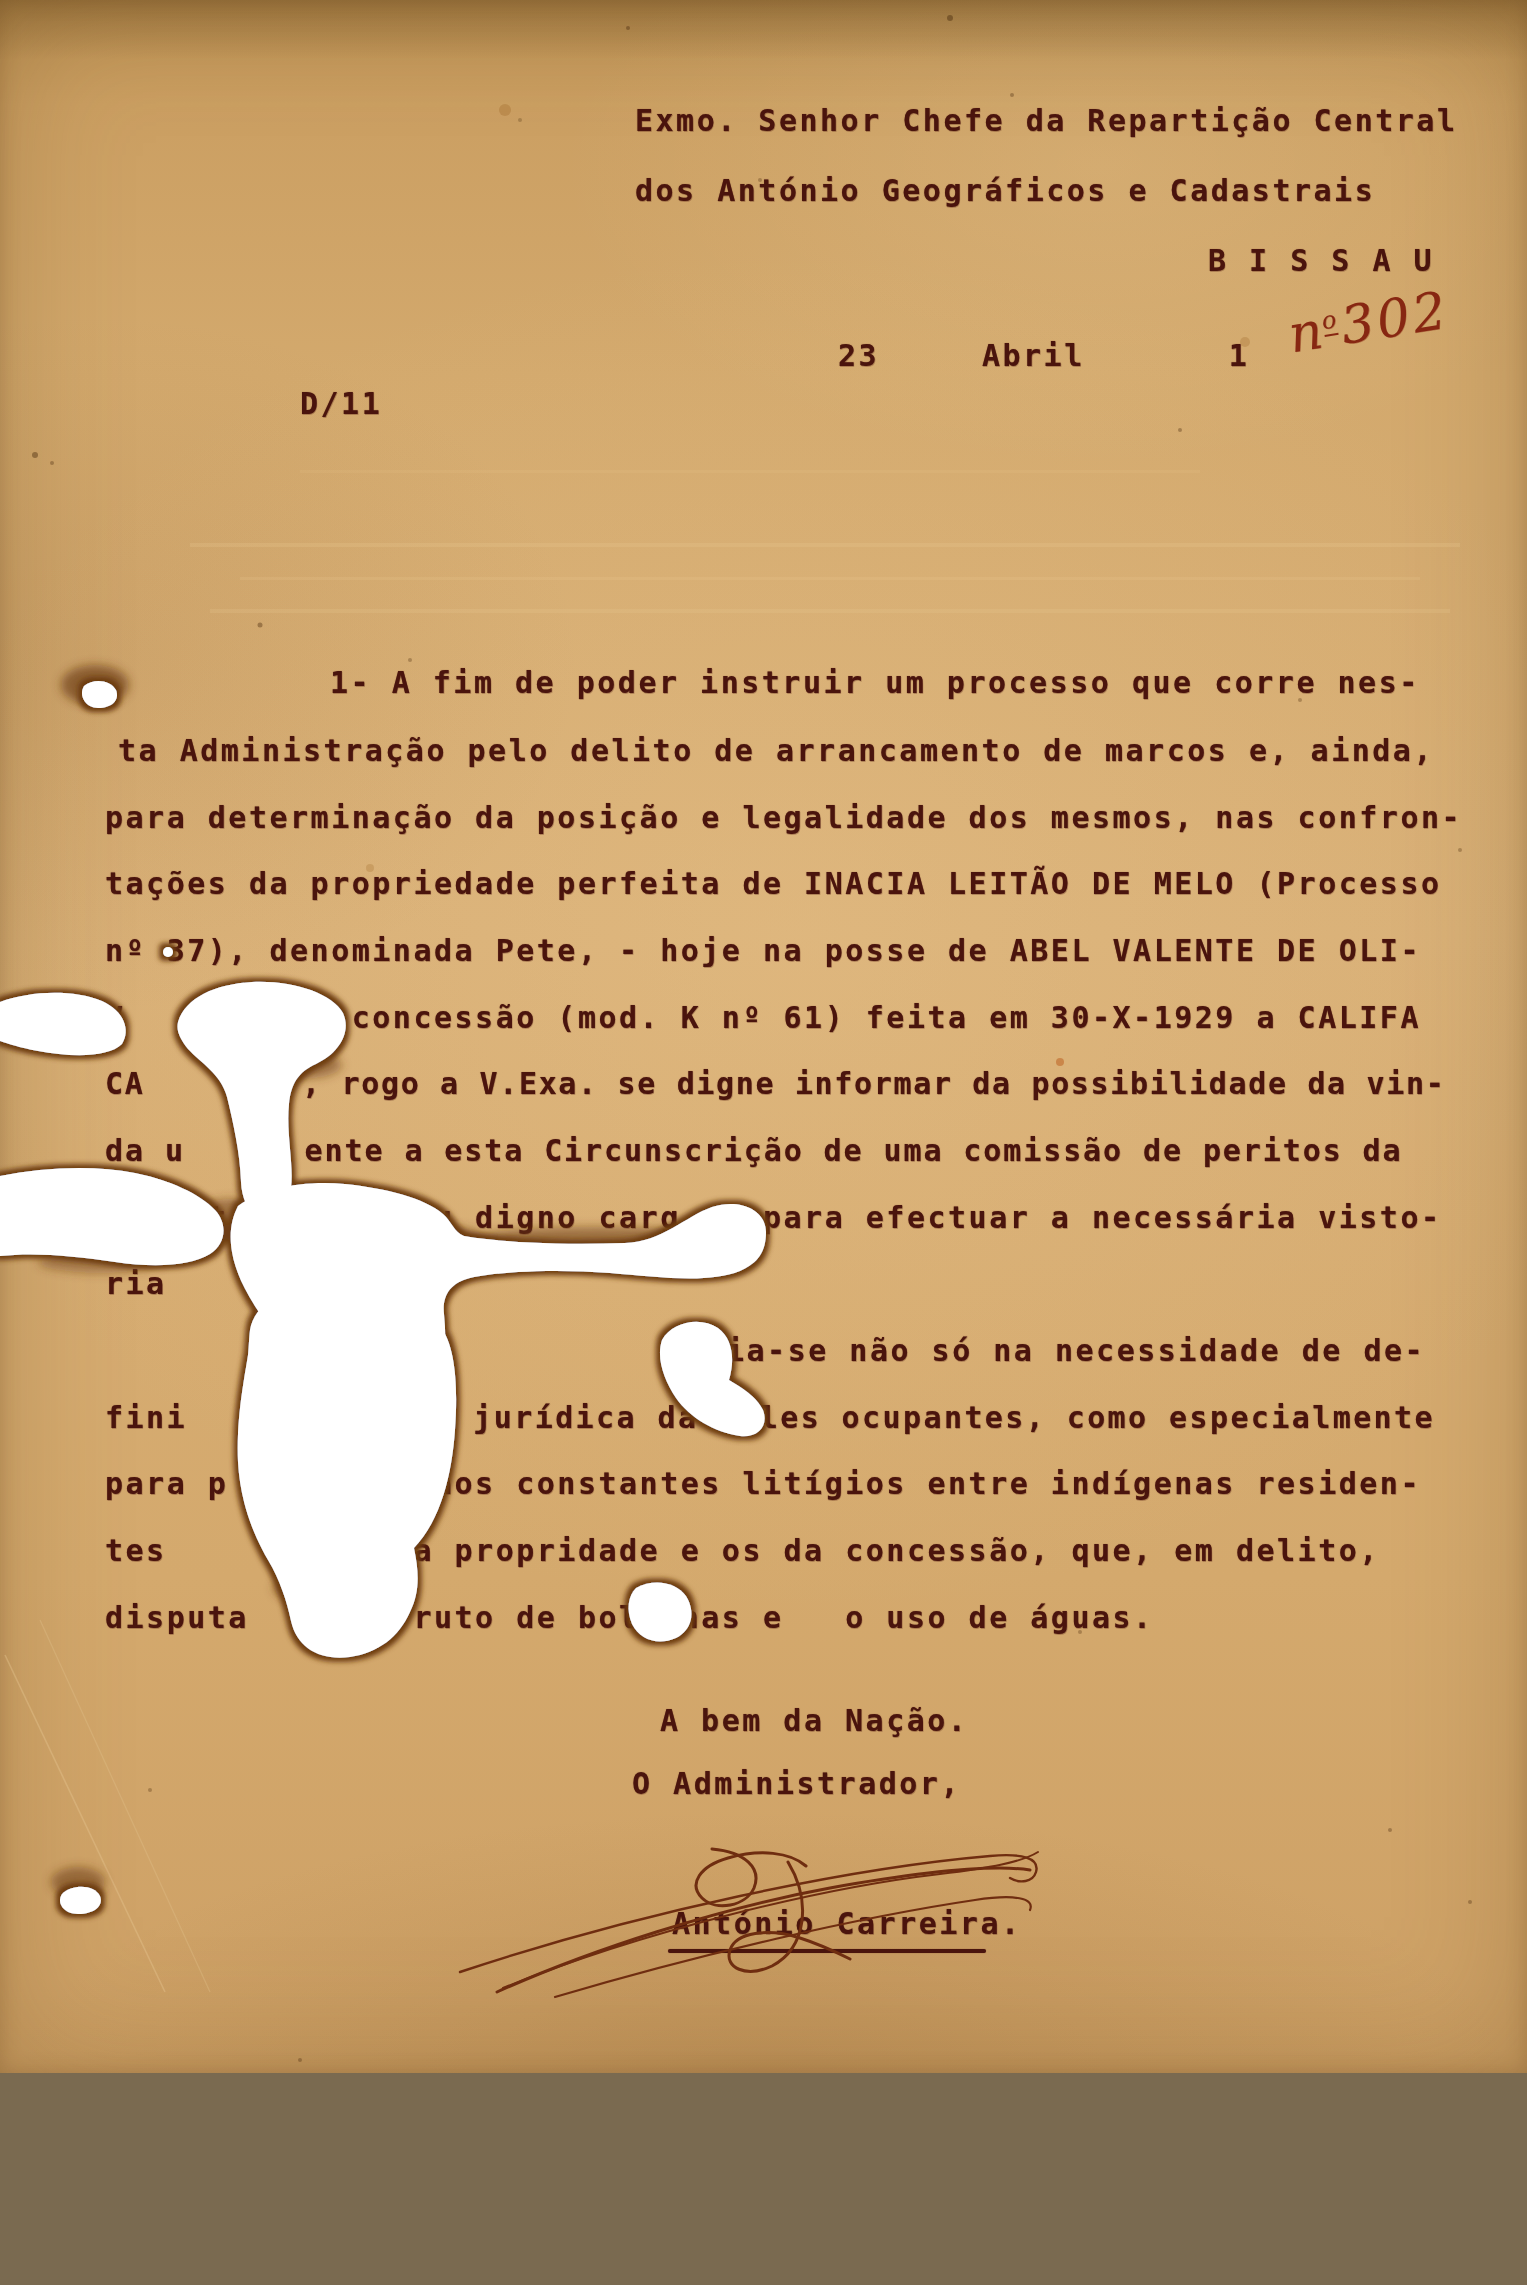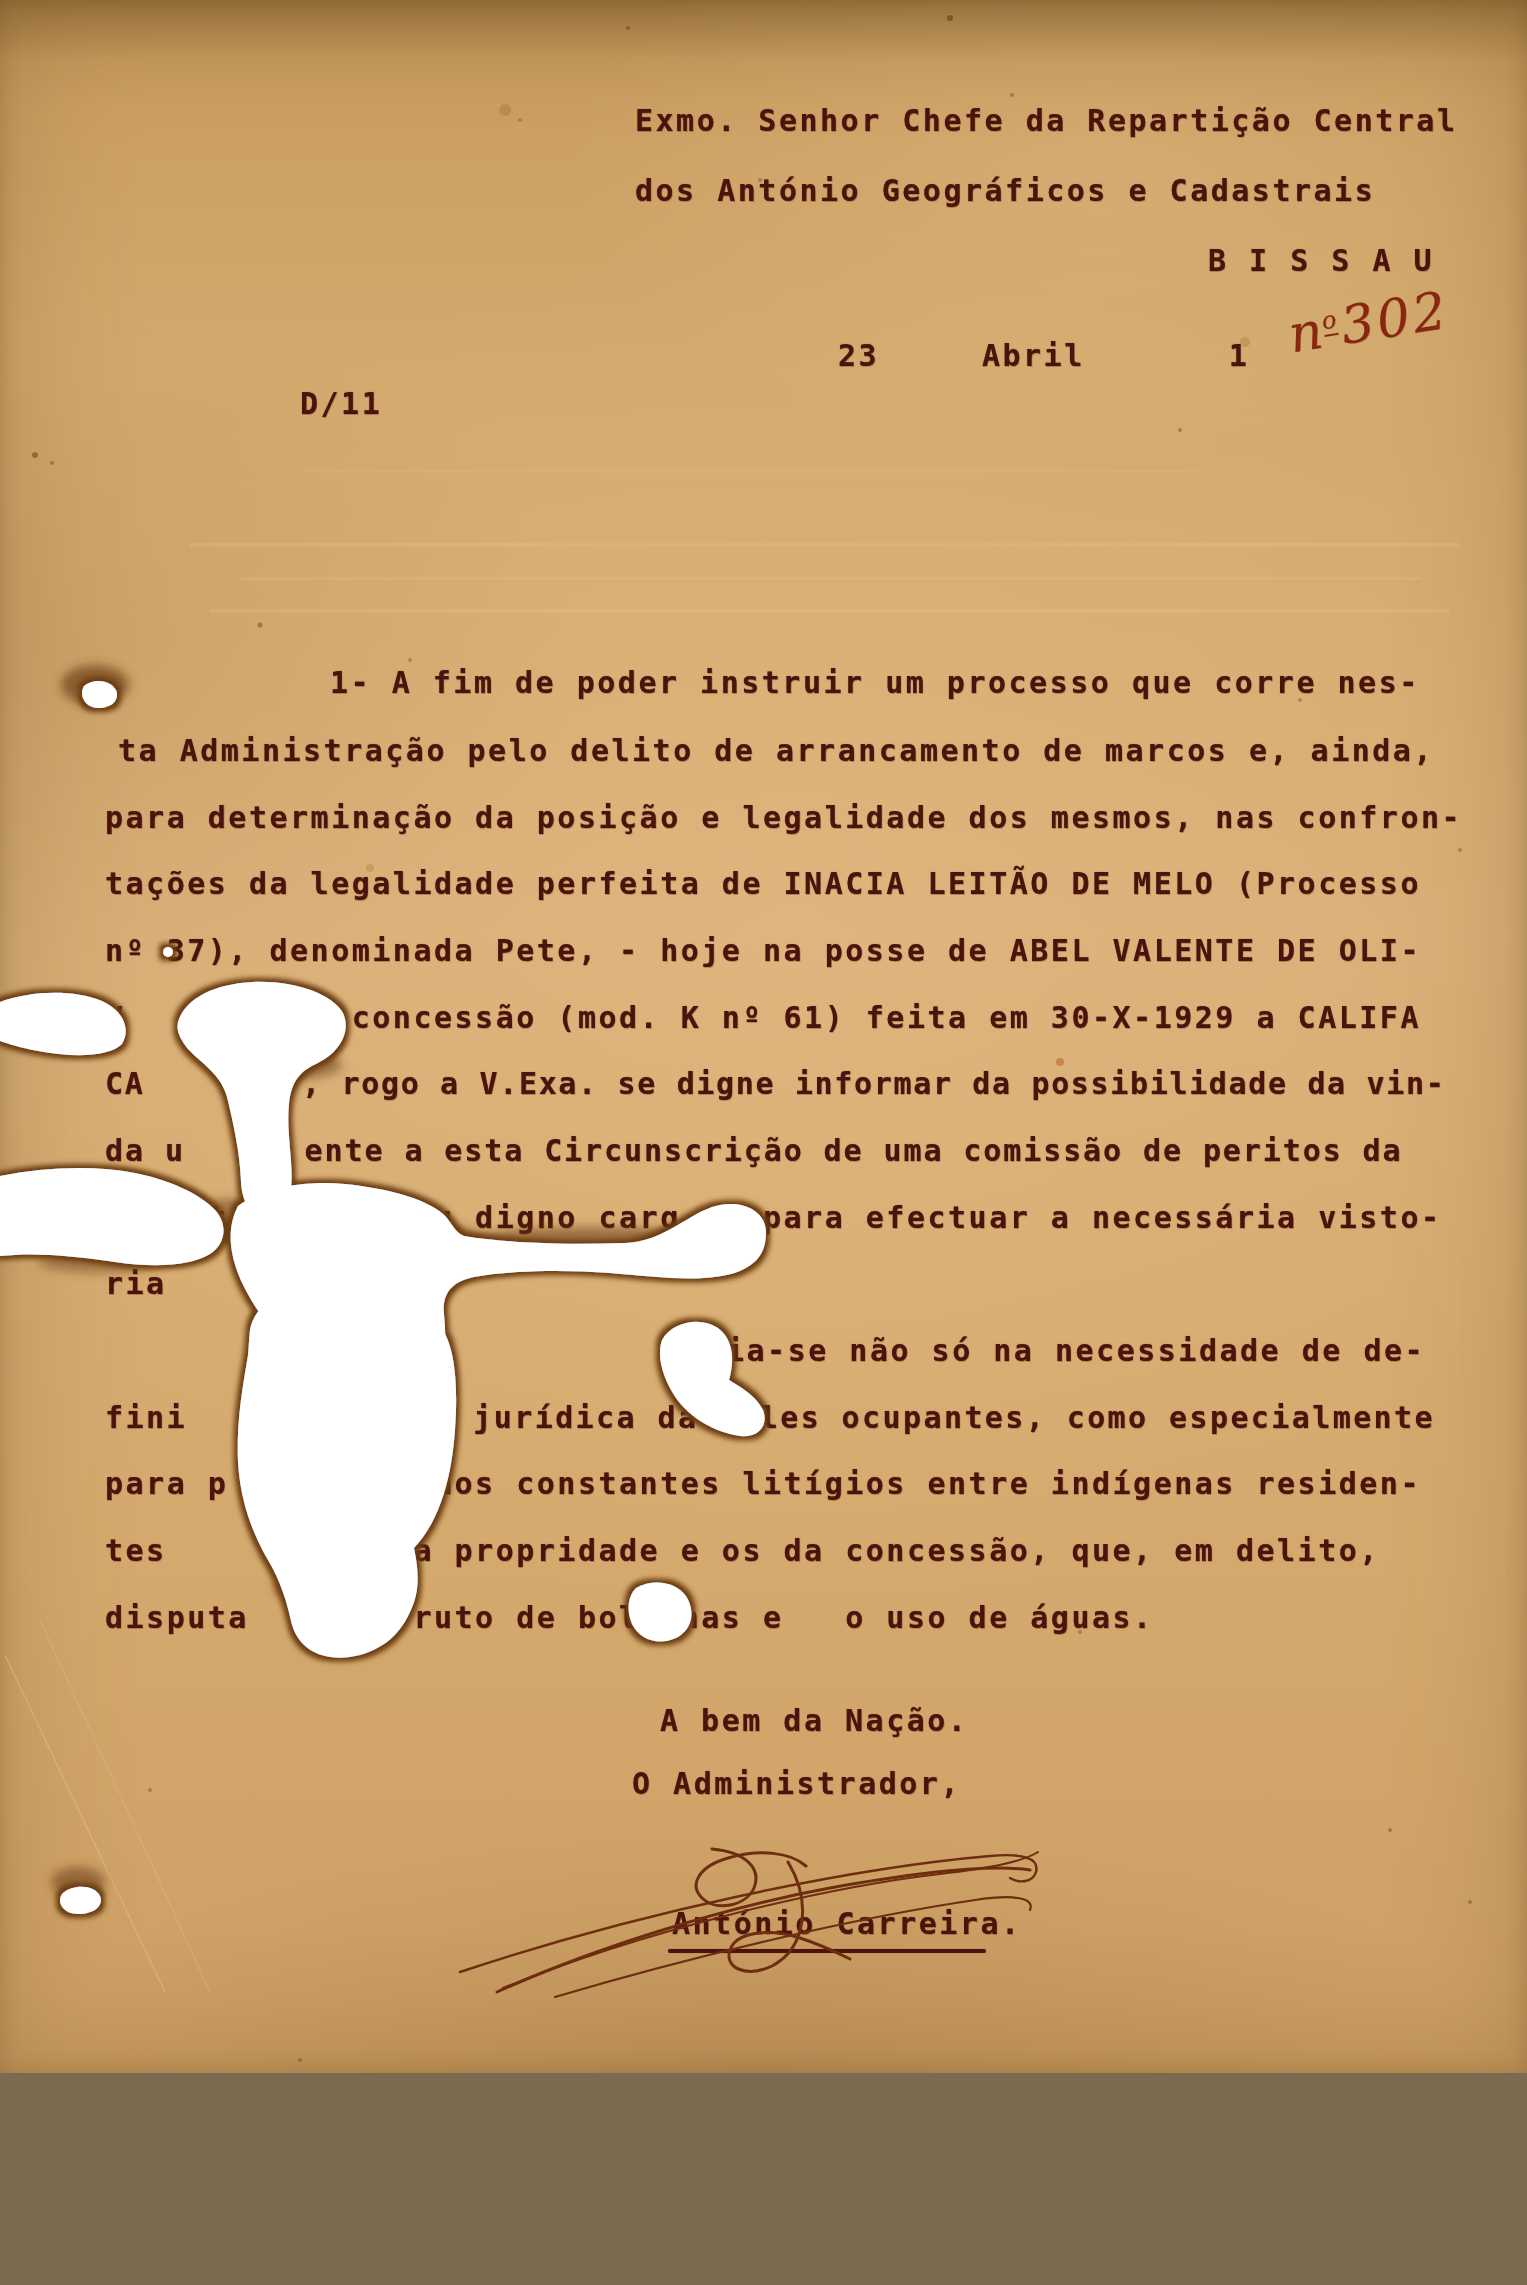--- a/index.html
+++ b/index.html
@@ -62,21 +62,21 @@
 
   <div>
       <div class="tline" style="left: 635px; top: 106px;">Exmo. Senhor Chefe da Repartição Central</div>
       <div class="tline" style="left: 635px; top: 176px;">dos António Geográficos e Cadastrais</div>
       <div class="tline" style="left: 1208px; top: 246px;">B I S S A U</div>
       <div class="tline" style="left: 838px; top: 341px;">23     Abril       1</div>
       <div class="tline" style="left: 300px; top: 389px;">D/11</div>
       <div class="tline" style="left: 330px; top: 668px;">1- A fim de poder instruir um processo que corre nes-</div>
       <div class="tline" style="left: 118px; top: 736px;">ta Administração pelo delito de arrancamento de marcos e, ainda,</div>
       <div class="tline" style="left: 105px; top: 803px;">para determinação da posição e legalidade dos mesmos, nas confron-</div>
-      <div class="tline" style="left: 105px; top: 869px;">tações da legalidade perfeita de INACIA LEITÃO DE MELO (Processo</div>
+      <div class="tline" style="left: 105px; top: 869px;">tações da propriedade perfeita de INACIA LEITÃO DE MELO (Processo</div>
       <div class="tline" style="left: 105px; top: 936px;">nº 37), denominada Pete, - hoje na posse de ABEL VALENTE DE OLI-</div>
       <div class="tline" style="left: 105px; top: 1003px;">V        da concessão (mod. K nº 61) feita em 30-X-1929 a CALIFA</div>
       <div class="tline" style="left: 105px; top: 1069px; letter-spacing: 1.65px;">CA        , rogo a V.Exa. se digne informar da possibilidade da vin-</div>
       <div class="tline" style="left: 105px; top: 1136px; letter-spacing: 1.9px;">da u      ente a esta Circunscrição de uma comissão de peritos da</div>
       <div class="tline" style="left: 105px; top: 1203px;">Repart   ão a seu digno carg    para efectuar a necessária visto-</div>
       <div class="tline" style="left: 105px; top: 1269px;">ria</div>
       <div class="tline" style="left: 726px; top: 1336px;">ia-se não só na necessidade de de-</div>
       <div class="tline" style="left: 105px; top: 1403px; letter-spacing: 2.4px;">fini        sição jurídica da  eles ocupantes, como especialmente</div>
       <div class="tline" style="left: 105px; top: 1469px;">para p      amo aos constantes litígios entre indígenas residen-</div>
       <div class="tline" style="left: 105px; top: 1536px;">tes            a propridade e os da concessão, que, em delito,</div>

